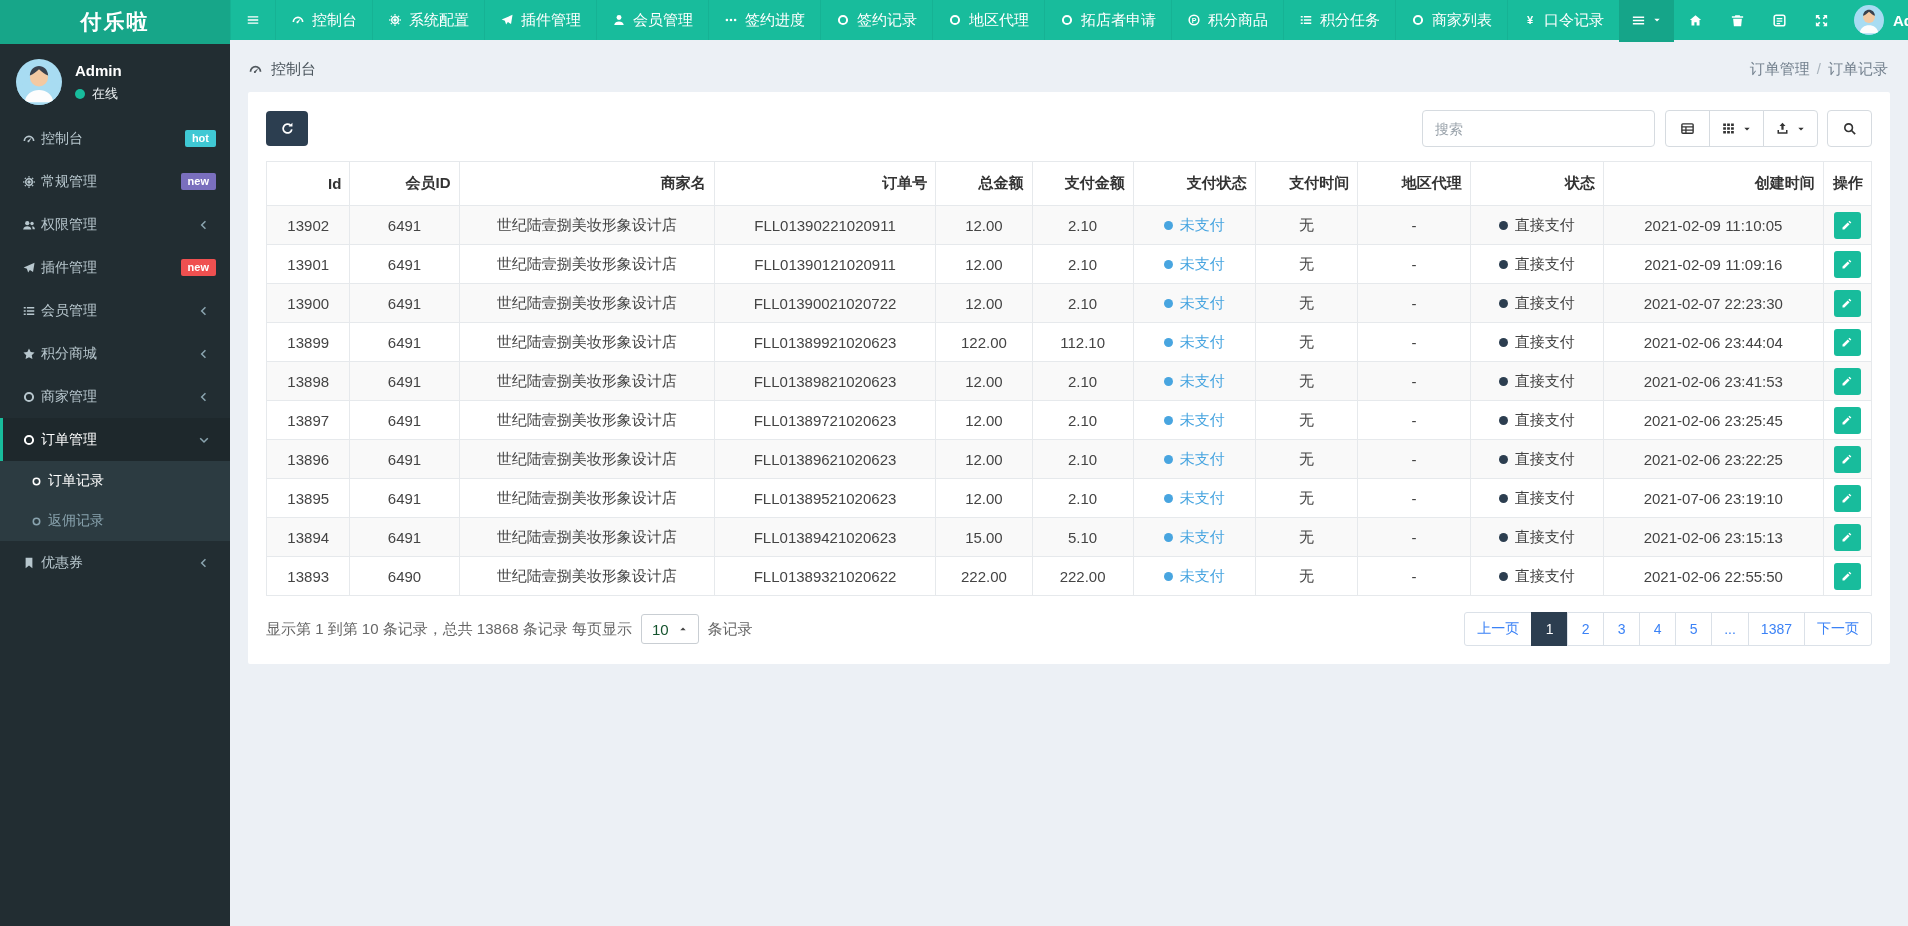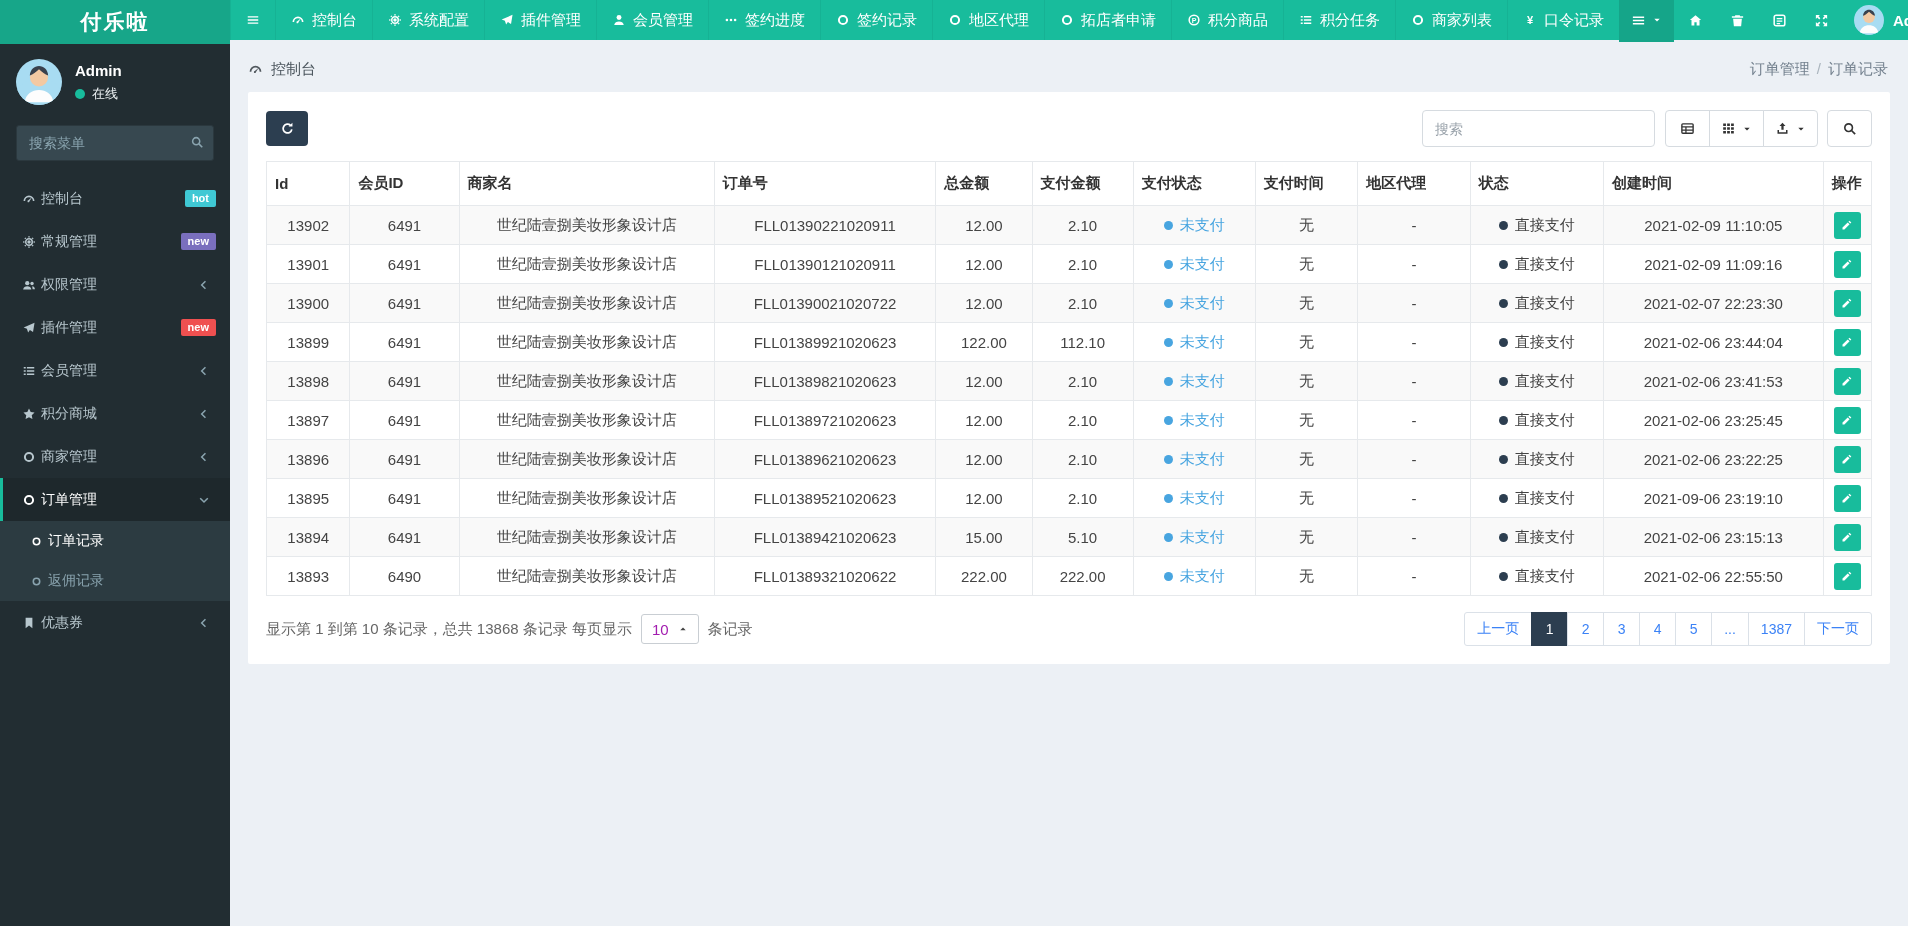--- a/index.html
+++ b/index.html
@@ -59,29 +59,29 @@
   .search-input::placeholder { color:#9aa3ab; }
   .btn-group { display:flex; margin-right:10px; }
   .tbtn { height:37px; min-width:45px; padding:0 11px; background:#fff; border:1px solid #d6dbe0; color:#333; display:flex; align-items:center; justify-content:center; gap:6px; cursor:pointer; margin-left:-1px; font-size:15px; }
   .btn-group .tbtn:first-child { border-radius:4px 0 0 4px; margin-left:0; }
   .btn-group .tbtn:last-child { border-radius:0 4px 4px 0; }
   .tbtn.single { border-radius:4px; }
   .ic.sm { font-size:10px; }
 
   .table-wrap { margin-top:14px; }
   table { width:100%; border-collapse:collapse; table-layout:fixed; font-size:15px; color:#444; }
-  th { height:44px; font-weight:bold; color:#333; border:1px solid #e6e9ec; padding:0 8px; text-align:left; }
+  th { height:44px; font-weight:bold; color:#333; border:1px solid #e6e9ec; padding:0 8px; text-align:right; }
   td { height:39px; border:1px solid #e6e9ec; padding:0 8px; text-align:center; white-space:nowrap; overflow:hidden; text-overflow:ellipsis; }
   tbody tr:nth-child(odd) { background:#f9f9f9; }
   .dot { display:inline-block; width:9px; height:9px; border-radius:50%; margin-right:7px; }
   .blue-text { color:#48a5e0; }
   .btn-edit { width:27px; height:27px; background:#18bc9c; border:none; border-radius:3px; color:#fff; font-size:12px; display:inline-flex; align-items:center; justify-content:center; cursor:pointer; vertical-align:middle; }
 
   .pagerow { display:flex; align-items:center; margin-top:16px; font-size:15px; color:#666; }
-  .perpage { display:inline-flex; align-items:center; gap:9px; height:30px; padding:0 10px; margin:0 9px; background:#fff; border:1px solid #c9ced3; border-radius:3px; color:#a21caf; cursor:pointer; }
+  .perpage { display:inline-flex; align-items:center; gap:9px; height:30px; padding:0 10px; margin:0 9px; background:#fff; border:1px solid #c9ced3; border-radius:3px; color:#14532d; cursor:pointer; }
   .perpage .ic { font-size:10px; color:#444; }
   .pages { margin-left:auto; display:flex; }
   .pbtn { min-width:37px; height:34px; padding:0 12px; display:flex; align-items:center; justify-content:center; background:#fff; border:1px solid #dbe1e8; color:#3b82f6; font-size:14px; margin-left:-1px; cursor:pointer; }
   .pages .pbtn:first-child { border-radius:3px 0 0 3px; margin-left:0; }
   .pages .pbtn:last-child { border-radius:0 3px 3px 0; }
   .pbtn.active { background:#2c3e50; border-color:#2c3e50; color:#fff; }
 
   .ic { display:inline-flex; align-items:center; justify-content:center; }
   .ic svg { width:1em; height:1em; display:block; }
 </style>
@@ -270,29 +270,20 @@
             <path d="M7.2 8.6c.3-3.1 2.3-4.9 4.8-4.9s4.5 1.8 4.8 4.9c-1.7-.6-3.2-2-4.8-3.3-1.6 1.3-3.1 2.7-4.8 3.3z" fill="#39414d"></path>
           </svg>
         </span>
       <div>
         <div class="user-name">Admin</div>
         <div class="user-status">
           <span class="st-dot"></span>
           <span>在线</span>
         </div>
       </div>
-    </div>
-    <div class="side-search">
-      <input type="text" placeholder="搜索菜单" style="">
-      <i class="ic">
-          <svg viewBox="0 0 24 24" fill="currentColor">
-            <circle cx="10.6" cy="10.6" r="6.1" fill="none" stroke="currentColor" stroke-width="2.6"></circle>
-            <path fill="none" stroke="currentColor" stroke-width="2.8" d="M15.2 15.2L21 21"></path>
-          </svg>
-        </i>
     </div>
     <nav id="side-menu">
         <div class="menu-item">
           <span class="ic ">
             <svg viewBox="0 0 24 24" fill="currentColor">
               <path fill="none" stroke="currentColor" stroke-width="2.8" d="M4 15.5a8 8 0 1 1 16 0"></path>
               <path d="M10.8 14.3l6.4-5.1-4.4 6.6a1.7 1.7 0 1 1-2-1.5z"></path>
             </svg>
           </span>
           <span class="lbl">控制台</span>
@@ -670,21 +661,21 @@
                 <td>13895</td>
                 <td>6491</td>
                 <td>世纪陆壹捌美妆形象设计店</td>
                 <td>FLL01389521020623</td>
                 <td>12.00</td>
                 <td>2.10</td>
                 <td><span class="dot" style="background:#48a5e0"></span><span class="blue-text">未支付</span></td>
                 <td>无</td>
                 <td>-</td>
                 <td><span class="dot" style="background:#2c3e50"></span><span>直接支付</span></td>
-                <td>2021-09-06 23:19:10</td>
+                <td>2021-07-06 23:19:10</td>
                 <td><button class="btn-edit">
                     <span class="ic ">
                       <svg viewBox="0 0 24 24" fill="currentColor">
                         <path d="M3 17.2L13.4 6.8l3.8 3.8L6.8 21H3zM14.8 5.4l2.1-2.1 3.8 3.8-2.1 2.1z"></path>
                       </svg>
                     </span>
                   </button></td>
               </tr>
               <tr>
                 <td>13894</td>

